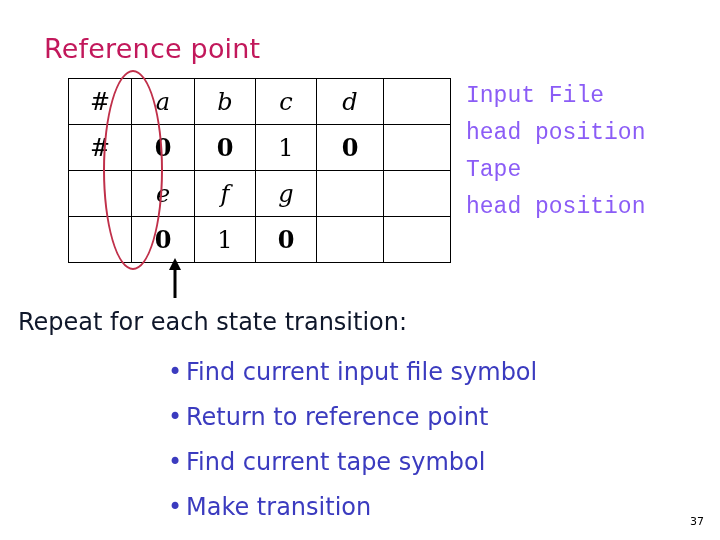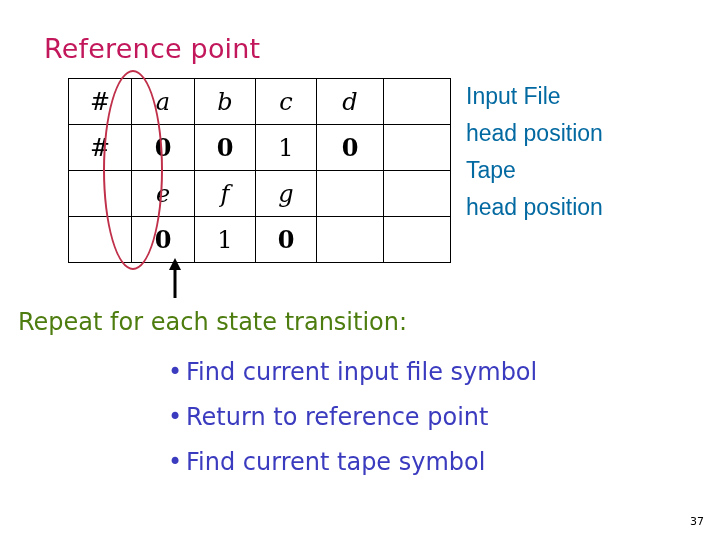--- a/index.html
+++ b/index.html
@@ -86,34 +86,34 @@
     width: 14px;
     height: 40px;
   }
 
   
   .labels {
     position: absolute;
     left: 466px;
     top: 78px;
     width: 250px;
-    color: #0369a1;
+    color: #8b5cf6;
     font-size: 23px;
     line-height: 37px;
-    font-family: Liberation Sans, sans-serif;
+    font-family: Liberation Mono, monospace;
   }
   .labels div { white-space: nowrap; }
 
   
   .repeat-line {
     position: absolute;
     left: 18px;
     top: 308px;
     font-size: 24px;
-    color: #4d7c0f;
+    color: #0f172a;
     white-space: nowrap;
   }
   .bullets {
     position: absolute;
     left: 168px;
     top: 350px;
     font-size: 24px;
     color: #3b3bbf;
     line-height: 45px;
   }
@@ -197,17 +197,20 @@
   <div class="bullets">
     <div>
       <span class="bullet-dot">•</span><span>Find current input file symbol</span>
     </div>
     <div>
       <span class="bullet-dot">•</span><span>Return to reference point</span>
     </div>
     <div>
       <span class="bullet-dot">•</span><span>Find current tape symbol</span>
     </div>
+    <div>
+      <span class="bullet-dot">•</span><span>Make transition</span>
+    </div>
   </div>
 
   <div class="page-num">37</div>
 
 </div>
 
 </body></html>

